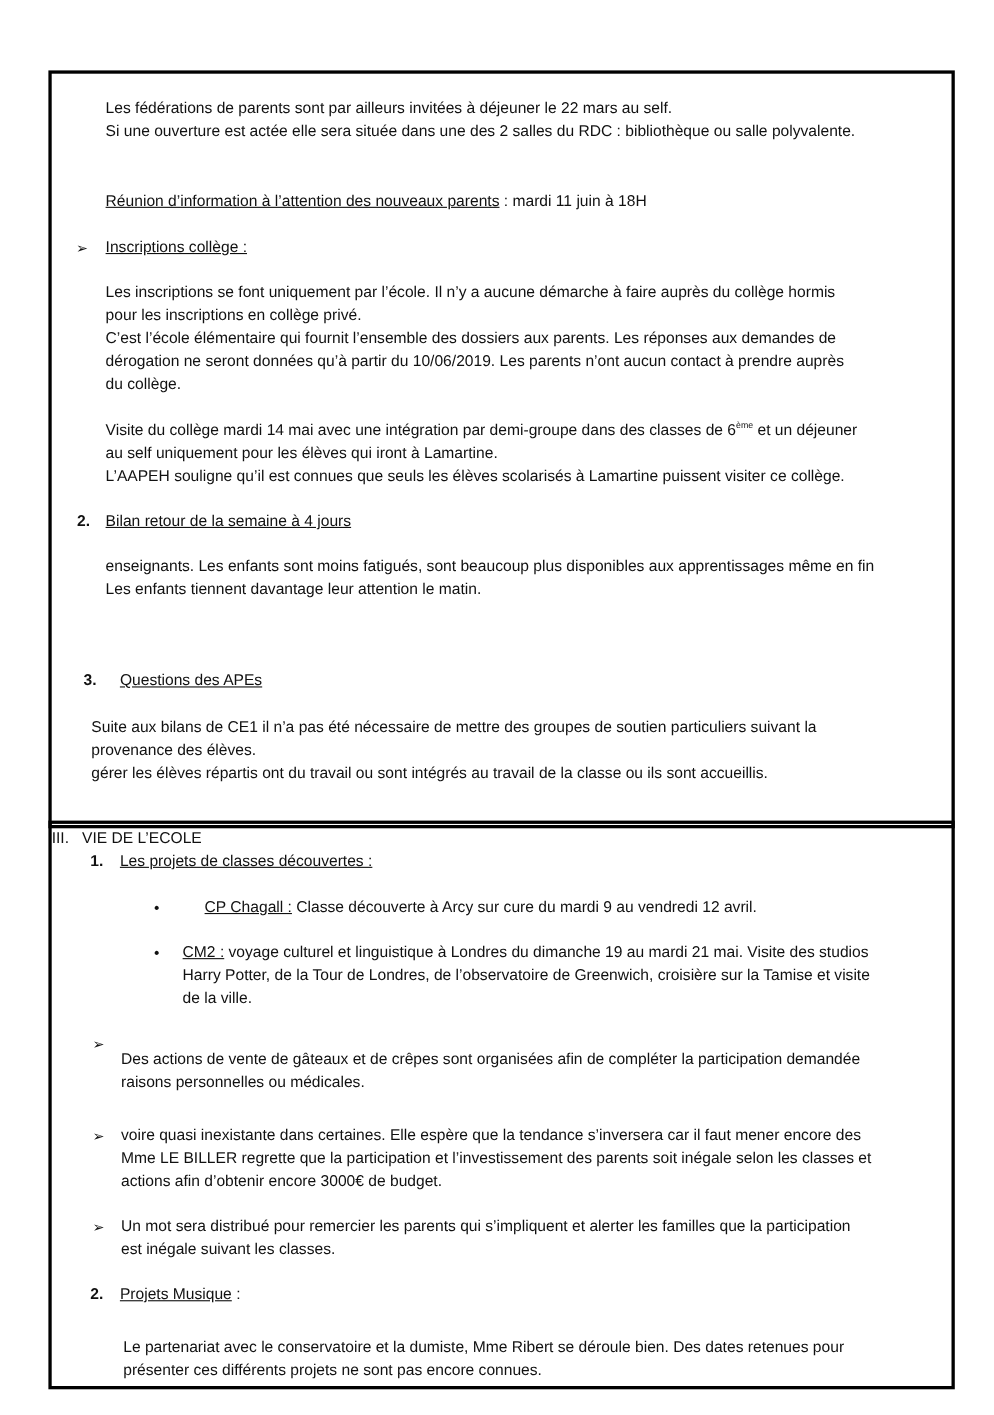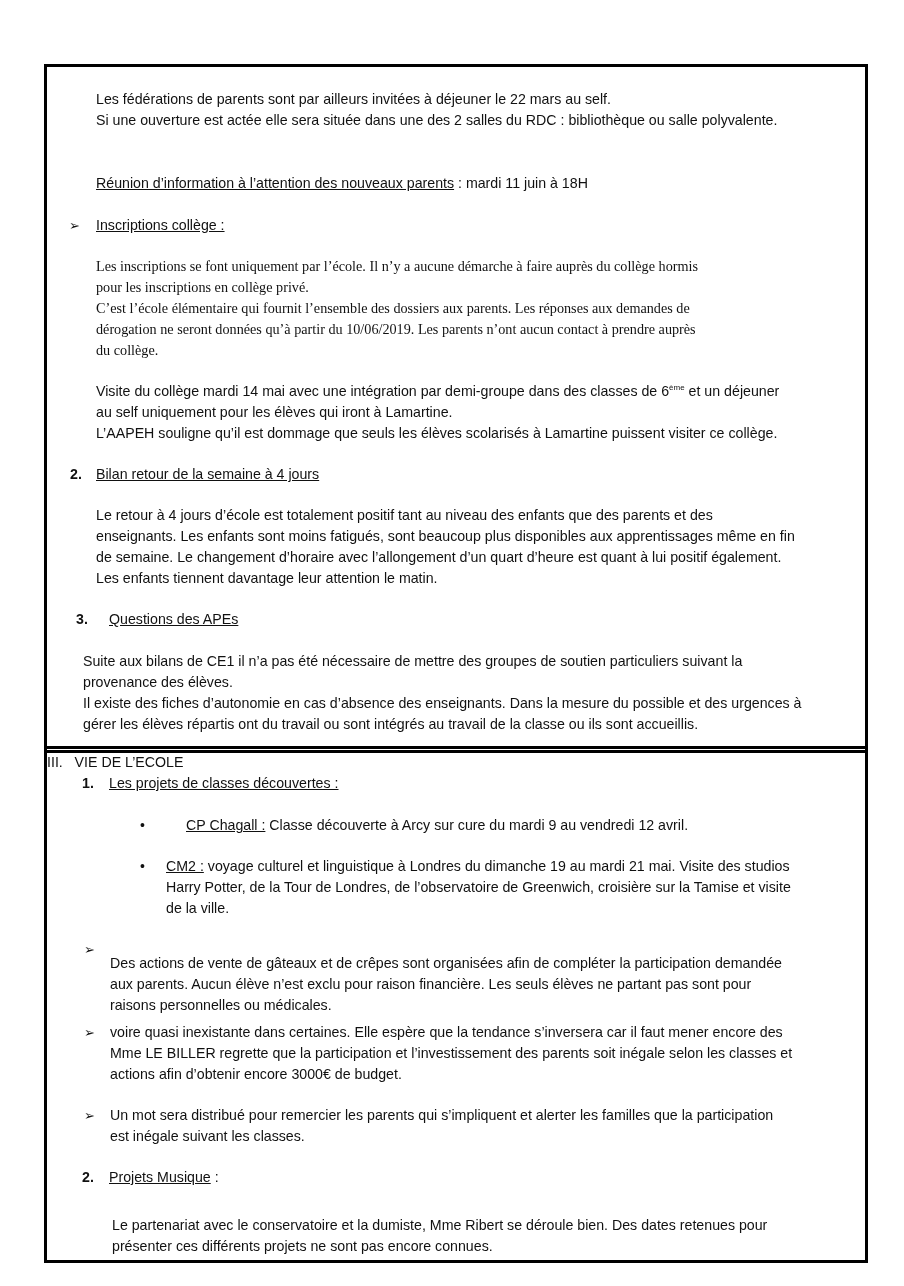--- a/index.html
+++ b/index.html
@@ -32,51 +32,48 @@
     <p>Si une ouverture est actée elle sera située dans une des 2 salles du RDC : bibliothèque ou salle polyvalente.</p>
   </div>
 
   <div class="blk" style="left:49px; top:106px;">
     <span class="u">Réunion d’information à l’attention des nouveaux parents</span><span> : mardi 11 juin à 18H</span>
   </div>
 
   <span class="arrow" style="left:22px; top:148px;">➢</span>
   <div class="blk b u" style="left:49px; top:148px;">Inscriptions collège :</div>
 
-  <div class="blk" style="left:49px; top:189px;font-family:Liberation Serif, serif;">
+  <div class="blk" style="left:49px; top:189px;">
     <p>Les inscriptions se font uniquement par l’école. Il n’y a aucune démarche à faire auprès du collège hormis</p>
     <p>pour les inscriptions en collège privé.</p>
     <p>C’est l’école élémentaire qui fournit l’ensemble des dossiers aux parents. Les réponses aux demandes de</p>
     <p>dérogation ne seront données qu’à partir du 10/06/2019. Les parents n’ont aucun contact à prendre auprès</p>
     <p>du collège.</p>
   </div>
 
   <div class="blk" style="left:49px; top:314px;">
     <p><span>Visite du collège mardi 14 mai avec une intégration par demi-groupe dans des classes de 6</span><sup>ème</sup><span> et un déjeuner</span></p>
     <p>au self uniquement pour les élèves qui iront à Lamartine.</p>
-    <p>L’AAPEH souligne qu’il est dommage que seuls les élèves scolarisés à Lamartine puissent visiter ce collège.</p>
+    <p>L’AAPEH souligne qu’il est connues que seuls les élèves scolarisés à Lamartine puissent visiter ce collège.</p>
   </div>
 
   <span class="num" style="left:23px; top:397px;">2.</span>
   <div class="blk b u" style="left:49px; top:397px;">Bilan retour de la semaine à 4 jours</div>
 
   <div class="blk" style="left:49px; top:438px;">
-    <p>Le retour à 4 jours d’école est totalement positif tant au niveau des enfants que des parents et des</p>
     <p>enseignants. Les enfants sont moins fatigués, sont beaucoup plus disponibles aux apprentissages même en fin</p>
-    <p>de semaine. Le changement d’horaire avec l’allongement d’un quart d’heure est quant à lui positif également.</p>
     <p>Les enfants tiennent davantage leur attention le matin.</p>
   </div>
 
   <span class="num" style="left:29px; top:542px;">3.</span>
   <div class="blk b u" style="left:62px; top:542px;">Questions des APEs</div>
 
   <div class="blk" style="left:36px; top:584px;">
     <p>Suite aux bilans de CE1 il n’a pas été nécessaire de mettre des groupes de soutien particuliers suivant la</p>
     <p>provenance des élèves.</p>
-    <p>Il existe des fiches d’autonomie en cas d’absence des enseignants. Dans la mesure du possible et des urgences à</p>
     <p>gérer les élèves répartis ont du travail ou sont intégrés au travail de la classe ou ils sont accueillis.</p>
   </div>
 </div>
 
 <div id="box2" class="box">
   <div class="blk b" style="left:0; width:818px; top:3px; text-align:left; white-space:pre;">III.   VIE DE L’ECOLE</div>
 
   <span class="num" style="left:35px; top:24px;">1.</span>
   <div class="blk b u" style="left:62px; top:24px;">Les projets de classes découvertes :</div>
 
@@ -88,21 +85,20 @@
   <span class="dot" style="left:93px; top:107px;">•</span>
   <div class="blk" style="left:119px; top:107px;">
     <p><span class="b u">CM2 :</span><span> voyage culturel et linguistique à Londres du dimanche 19 au mardi 21 mai. Visite des studios</span></p>
     <p>Harry Potter, de la Tour de Londres, de l’observatoire de Greenwich, croisière sur la Tamise et visite</p>
     <p>de la ville.</p>
   </div>
 
   <span class="arrow" style="left:37px; top:190px;">➢</span>
   <div class="blk" style="left:63px; top:204px;">
     <p>Des actions de vente de gâteaux et de crêpes sont organisées afin de compléter la participation demandée</p>
-    <p>aux parents. Aucun élève n’est exclu pour raison financière. Les seuls élèves ne partant pas sont pour</p>
     <p>raisons personnelles ou médicales.</p>
   </div>
 
   <span class="arrow" style="left:37px; top:273px;">➢</span>
   <div class="blk" style="left:63px; top:273px;">
     <p>voire quasi inexistante dans certaines. Elle espère que la tendance s’inversera car il faut mener encore des</p>
     <p>Mme LE BILLER regrette que la participation et l’investissement des parents soit inégale selon les classes et</p>
     <p>actions afin d’obtenir encore 3000€ de budget.</p>
   </div>
 

